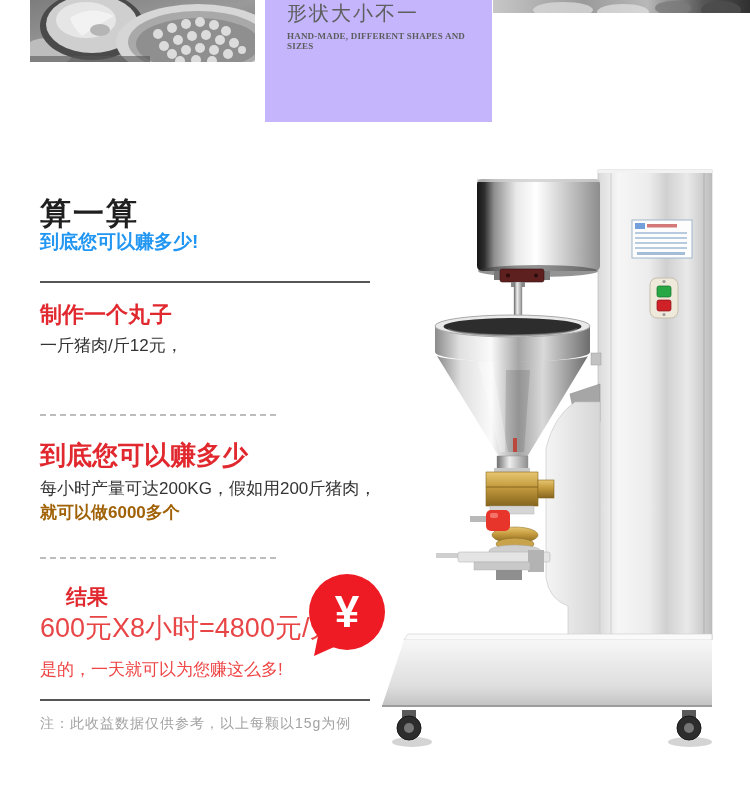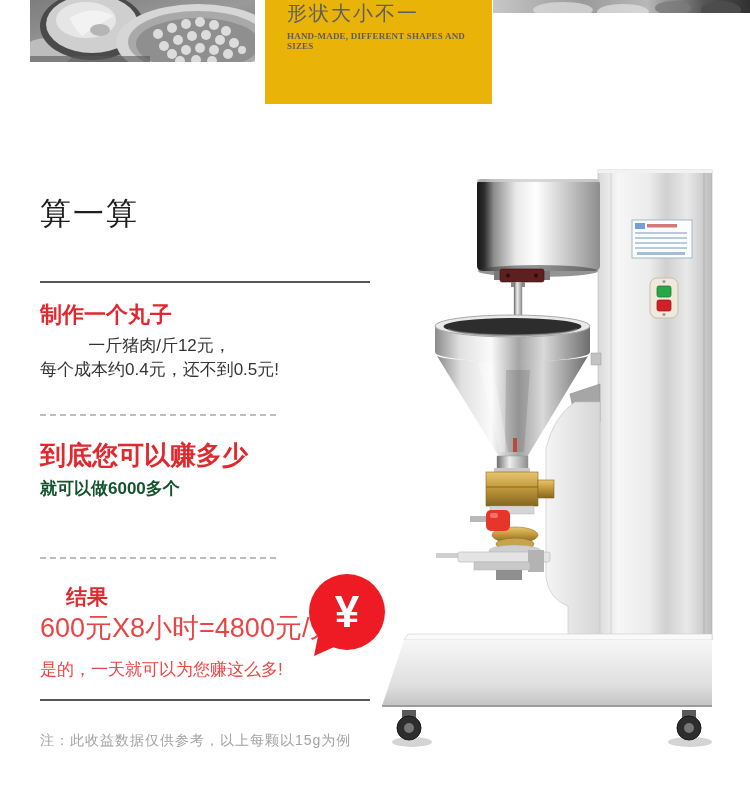--- a/index.html
+++ b/index.html
@@ -2,43 +2,43 @@
 <html><head>
 <meta charset="utf-8">
 <style>
   * { margin:0; padding:0; box-sizing:border-box; }
   html,body { width:750px; height:802px; background:#fff; overflow:hidden;
     font-family:"Liberation Sans","DejaVu Sans",sans-serif; }
   .stage { position:relative; width:750px; height:802px; background:#fff; }
 
   
   .photo-left { position:absolute; left:30px; top:0; width:225px; height:62px; }
-  .gray-panel { position:absolute; left:265px; top:0; width:227px; height:104px; background:#eab308;padding-left:8px; }
+  .gray-panel { position:absolute; left:265px; top:0; width:227px; height:122px; background:#c4b5fd;padding-left:8px; }
   .gray-panel .cn { position:absolute; left:22px; top:0px; font-size:20px; letter-spacing:2px; color:#5f5f5f; }
   .gray-panel .en { position:absolute; left:22px; top:31px; font-size:9px; font-weight:bold; color:#5d5d5d; letter-spacing:.2px;font-family:Liberation Serif, serif; }
   .photo-right { position:absolute; left:493px; top:0; width:257px; height:13px; }
 
   
   .t { position:absolute; left:40px; white-space:nowrap; }
-  .main-title { top:193px; font-size:31px; font-weight:400; color:#1f1f1f; letter-spacing:2px; }
+  .main-title { top:193px; font-size:31px; font-weight:700; color:#1f1f1f; letter-spacing:2px; }
   .main-sub { top:229px; font-size:19px; font-weight:bold; color:#2196f3; }
   .rule { position:absolute; left:40px; width:330px; height:2px; background:#565656; }
   .rule1 { top:281px; } .rule2 { top:699px; }
   .dashed { position:absolute; left:40px; width:236px; border-top:2px dashed #bdbdbd; }
   .dash1 { top:414px; } .dash2 { top:557px; }
   .h-red { font-weight:bold; color:#e0282e; }
   .h1 { top:300px; font-size:22px; }
   .h2 { top:438px; font-size:26px; }
   .h3 { top:583px; font-size:21px;margin-left:26px; }
   .para { position:absolute; left:40px; font-size:17px; line-height:24px; color:#333; white-space:nowrap; }
   .p1 { top:334px;text-align:center; } .p2 { top:477px; }
-  .p2 .bold-line { font-weight:bold; color:#14532d; }
+  .p2 .bold-line { font-weight:bold; color:#a16207; }
   .formula { top:610px; font-size:27px; color:#e84547; }
   .conclusion { top:658px; font-size:17px; color:#ef4444; }
-  .footnote { position:absolute; left:40px; top:732px; font-size:14px; color:#a3a3a3; letter-spacing:1px; white-space:nowrap; }
+  .footnote { position:absolute; left:40px; top:715px; font-size:14px; color:#a3a3a3; letter-spacing:1px; white-space:nowrap; }
 
   
   .badge { position:absolute; left:309px; top:574px; width:76px; height:76px;
     background:#ee1b24; border-radius:50%; display:flex; align-items:center; justify-content:center; z-index:3; }
   .badge span { color:#fff; font-size:44px; font-weight:bold; line-height:1; }
   .badge-tail { position:absolute; left:314px; top:632px; width:24px; height:24px;
     background:#ee1b24; clip-path:polygon(20% 0, 100% 55%, 0 100%); z-index:2; }
 
   .machine { position:absolute; left:378px; top:150px; width:372px; height:650px; }
 </style>
@@ -112,31 +112,32 @@
     </linearGradient>
       </defs>
     <rect width="257" height="13" fill="url(#sg)"></rect>
     <ellipse cx="70" cy="10" rx="30" ry="8" fill="#d8d8d8" opacity="0.8"></ellipse>
     <ellipse cx="130" cy="12" rx="26" ry="8" fill="#e2e2e2" opacity="0.7"></ellipse>
     <ellipse cx="180" cy="8" rx="18" ry="7" fill="#7a7a7a" opacity="0.8"></ellipse>
     <ellipse cx="228" cy="10" rx="20" ry="9" fill="#4c4c4c" opacity="0.9"></ellipse>
   </svg>
 
   <div class="t main-title">算一算</div>
+  <div class="t main-sub">到底您可以赚多少!</div>
   <div class="rule rule1"></div>
 
   <div class="t h-red h1">制作一个丸子</div>
   <div class="para p1">
     <div>一斤猪肉/斤12元，</div>
-    <div>每个成本约0.4元，还不到0.5元!</div>
   </div>
   <div class="dashed dash1"></div>
 
   <div class="t h-red h2">到底您可以赚多少</div>
   <div class="para p2">
+    <div>每小时产量可达200KG，假如用200斤猪肉，</div>
     <div class="bold-line">就可以做6000多个</div>
   </div>
   <div class="dashed dash2"></div>
 
   <div class="t h-red h3">结果</div>
   <div class="t formula">600元X8小时=4800元/天</div>
   <div class="t conclusion">是的，一天就可以为您赚这么多!</div>
   <div class="rule rule2"></div>
   <div class="footnote">注：此收益数据仅供参考，以上每颗以15g为例</div>
 

